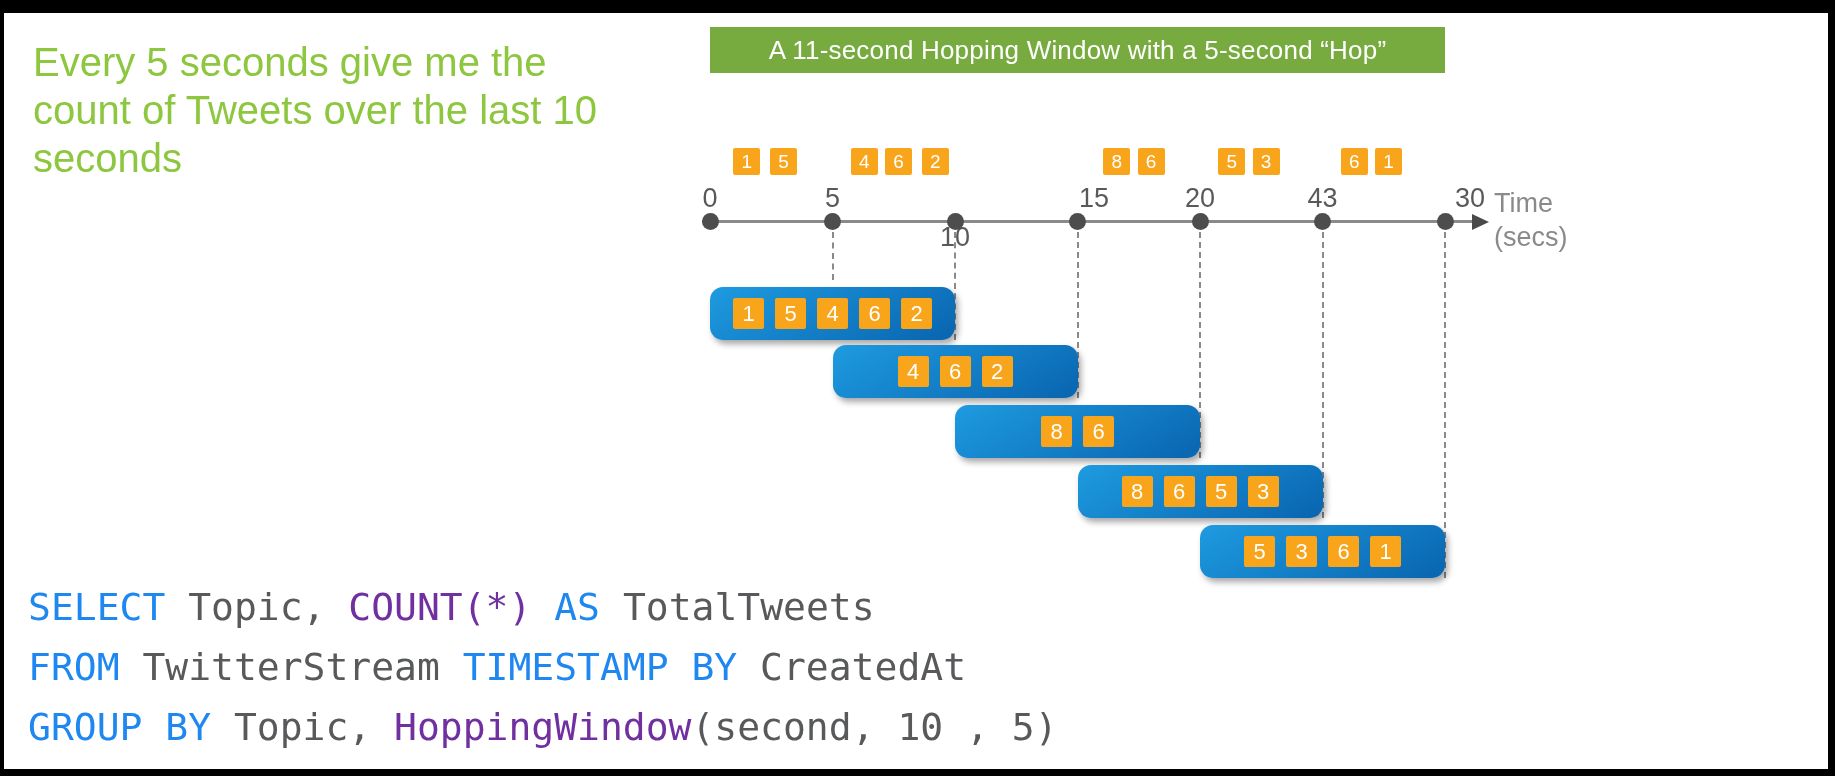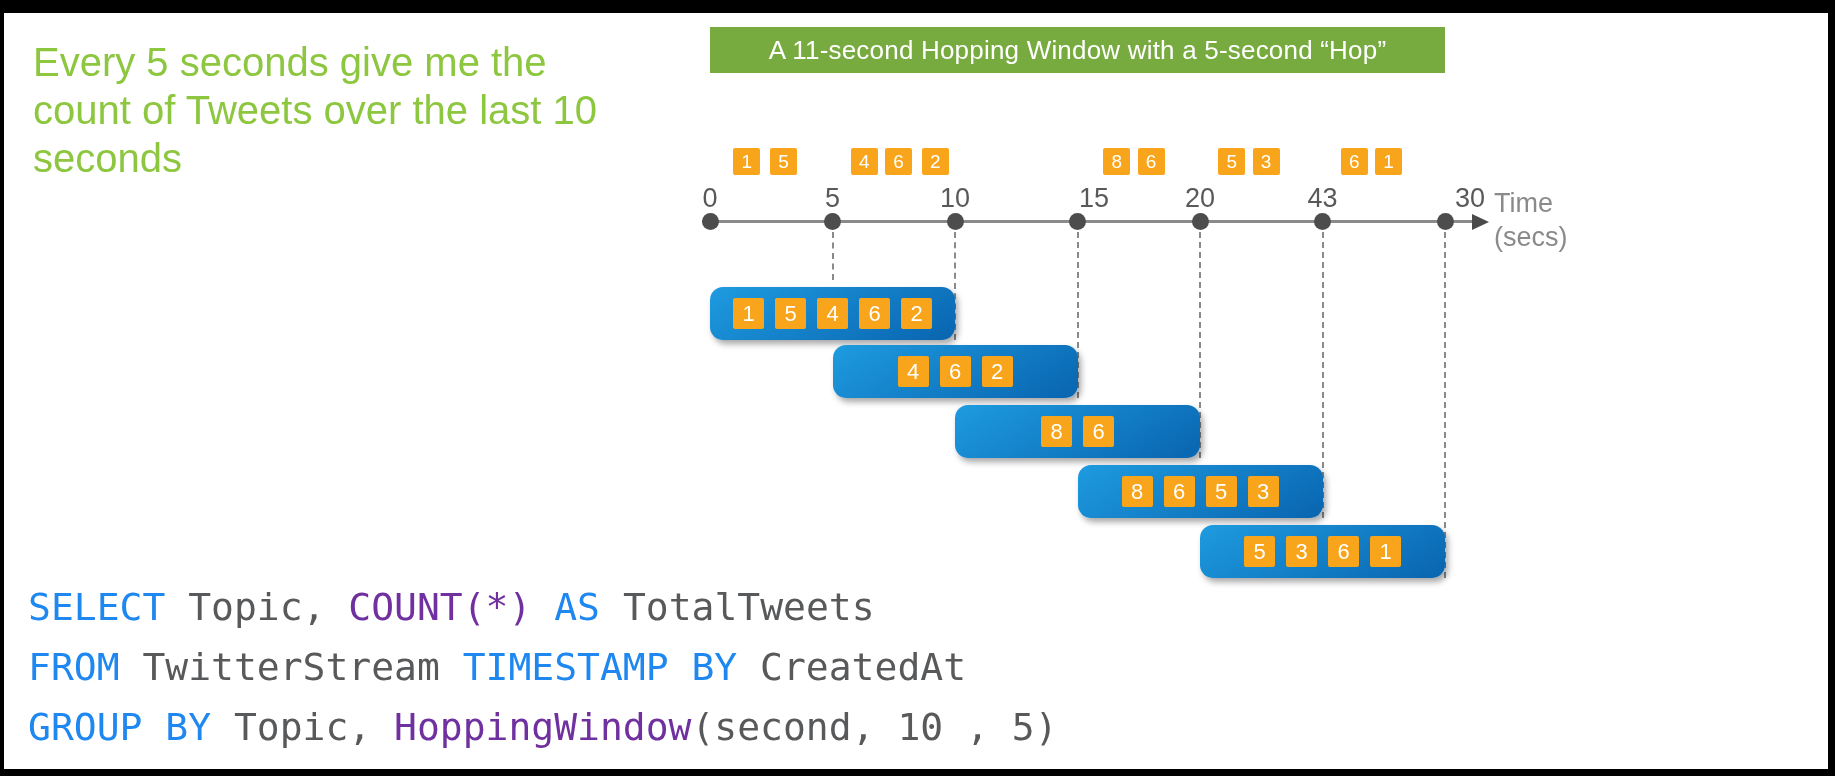--- a/index.html
+++ b/index.html
@@ -102,21 +102,21 @@
     <div>Time</div>
     <div>(secs)</div>
   </div>
 
   <div id="timeline-layer">
       <div class="tick-label" style="left: 670px;">0</div>
       <div class="tick-dot" style="left: 701.5px;"></div>
       <div class="tick-label" style="left: 792.5px;">5</div>
       <div class="tick-dot" style="left: 824px;"></div>
       <div class="tick-dash" style="left: 831.5px; height: 48px;"></div>
-      <div class="tick-label" style="left: 915px;">10</div>
+      <div class="tick-label" style="left: 915px; margin-top: 39px;">10</div>
       <div class="tick-dot" style="left: 946.5px;"></div>
       <div class="tick-dash" style="left: 954px; height: 108px;"></div>
       <div class="tick-label" style="left: 1054px;">15</div>
       <div class="tick-dot" style="left: 1069px;"></div>
       <div class="tick-dash" style="left: 1076.5px; height: 166px;"></div>
       <div class="tick-label" style="left: 1160px;">20</div>
       <div class="tick-dot" style="left: 1191.5px;"></div>
       <div class="tick-dash" style="left: 1199px; height: 226px;"></div>
       <div class="tick-label" style="left: 1282.5px;">43</div>
       <div class="tick-dot" style="left: 1314px;"></div>

